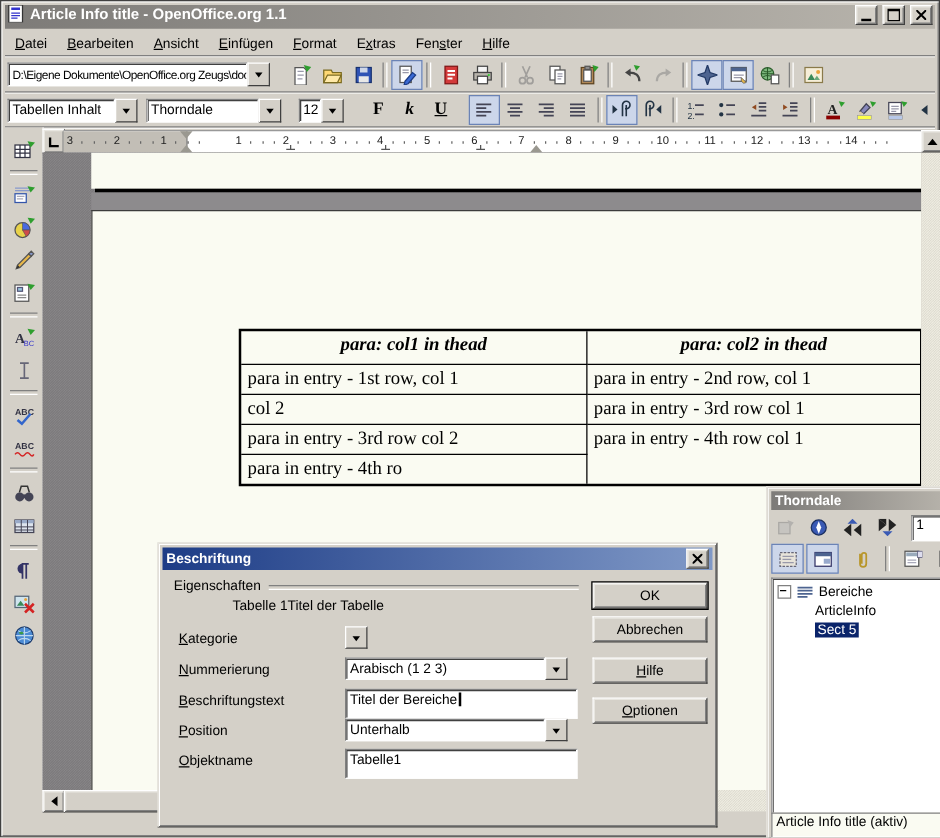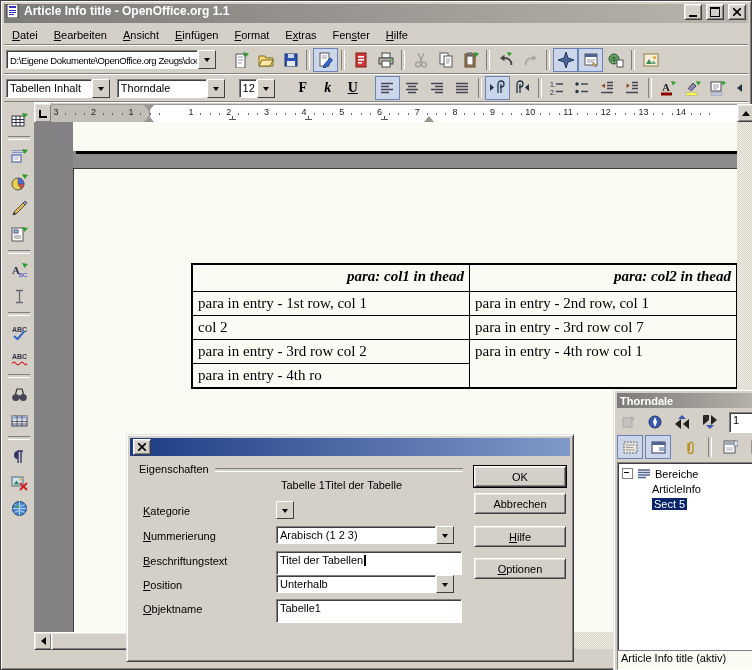--- a/index.html
+++ b/index.html
@@ -56,21 +56,21 @@
   .page{position:absolute;background:#fafbf2}
   #page2{left:39px;top:0;width:664px;height:29px}
   #page2edge{position:absolute;left:42px;top:29px;width:661px;height:3px;background:#000}
   #pagegap{position:absolute;left:39px;top:32px;width:664px;height:14px;background:#8d8b8d}
   #page3{left:39px;top:46px;width:664px;height:464px;border-top:1px solid #3c3c3c;border-left:1px solid #3c3c3c}
   
   #dtable{position:absolute;left:157px;top:141px;width:543px;border:2px solid #000;background:#fafbf2;
     font-family:"Liberation Serif",serif;font-size:15px;display:grid;grid-template-columns:277px 1fr}
   #dtable .cell{border-right:1px solid #000;border-bottom:1px solid #000;padding:3px 5px;overflow:hidden;white-space:nowrap}
   #dtable .cell:nth-child(2n){border-right:none}
-  #dtable .hd{font-weight:bold;font-style:italic;text-align:right;height:20px}
+  #dtable .hd{font-weight:bold;font-style:italic;text-align:center;height:20px}
   #dtable .r4{border-bottom:none}
   
   #vscroll{position:absolute;left:736px;top:103px;width:16px;height:528px}
   #hscroll{position:absolute;left:33px;top:631px;width:703px;height:17px}
   .scrollbtn{position:absolute;width:16px;height:16px;display:flex;align-items:center;justify-content:center}
   .sc-arr-up{width:0;height:0;border:4px solid transparent;border-bottom:5px solid #000;margin-bottom:4px}
   .sc-arr-left{width:0;height:0;border:4px solid transparent;border-right:5px solid #000;margin-right:4px}
   
   #statusbar{position:absolute;left:3px;right:3px;top:676px;height:17px;background:#d4d0c8;border-top:1px solid #fff}
   .sfield{position:absolute;top:1px;height:14px;border:1px solid;border-color:#808080 #fff #fff #808080;
@@ -580,21 +580,21 @@
     <div id="pagegap"></div>
     <div class="page" id="page3"></div>
     <div id="dtable">
       <div class="cell hd">para: col1 in thead</div>
       <div class="cell hd">para: col2 in thead</div>
       <div class="cell">para in entry - 1st row, col 1</div>
       <div class="cell">para in entry - 2nd row, col 1</div>
       <div class="cell" style="white-space:normal">
         <span>col 2</span>
       </div>
-      <div class="cell">para in entry - 3rd row col 7</div>
+      <div class="cell">para in entry - 3rd row col 1</div>
       <div class="cell">para in entry - 3rd row col 2</div>
       <div class="cell r4">para in entry - 4th row col 1</div>
       <div class="cell r4">para in entry - 4th ro</div>
     </div>
   </div>
 
   <div id="vscroll" class="stipple">
     <span class="scrollbtn raised" style="left:0;top:0">
         <span class="sc-arr-up"></span>
       </span>
@@ -610,47 +610,48 @@
     <span class="sfield" style="left:2px;width:102px">Seite 3 / 3</span>
     <span class="sfield" style="left:113px;width:140px">Standard</span>
     <span class="sfield" style="left:333px;width:38px;text-align:center">100%</span>
     <span class="sfield" style="left:378px;width:40px;text-align:center">EINFG</span>
     <span class="sfield" style="left:423px;width:32px;text-align:center">STD</span>
     <span class="sfield" style="left:460px;width:145px"></span>
   </div>
 
   <div id="dialog">
     <div class="dtitle">
+      <span class="txt">Beschriftung</span>
       <span class="winbtn raised">
           <svg width="8" height="8" viewBox="0 0 8 8">
             <path d="M0 0l8 8M8 0l-8 8" stroke="#000" stroke-width="1.6"></path>
           </svg>
         </span>
     </div>
     <span class="dlabel" style="top:28px;left:12px">Eigenschaften</span>
     <span class="fixline" style="left:88px;top:33px;width:248px"></span>
-    <span style="position:absolute;left:75px;top:44px;width:200px;text-align:right">Tabelle 1Titel der Tabelle</span>
+    <span style="position:absolute;left:59px;top:44px;width:200px;text-align:left">Tabelle 1Titel der Tabelle</span>
 
     <span class="dlabel" style="top:70px"><u>K</u>ategorie</span>
     <span class="combo dcombo" style="top:66px">
       <span class="dropbtn">
           <span class="arr-down"></span>
         </span>
     </span>
 
     <span class="dlabel" style="top:95px"><u>N</u>ummerierung</span>
     <span class="combo dcombo" style="top:91px">
       <span class="val">Arabisch (1 2 3)</span>
       <span class="dropbtn">
           <span class="arr-down"></span>
         </span>
     </span>
 
     <span class="dlabel" style="top:120px"><u>B</u>eschriftungstext</span>
-    <span class="dinput sunken" style="top:116px"><span>Titel der Tabellen</span><span class="caret"></span></span>
+    <span class="dinput sunken" style="top:116px"><span>Titel der Bereiche</span><span class="caret"></span></span>
 
     <span class="dlabel" style="top:144px"><u>P</u>osition</span>
     <span class="combo dcombo" style="top:140px">
       <span class="val">Unterhalb</span>
       <span class="dropbtn">
           <span class="arr-down"></span>
         </span>
     </span>
 
     <span class="dlabel" style="top:168px"><u>O</u>bjektname</span>

